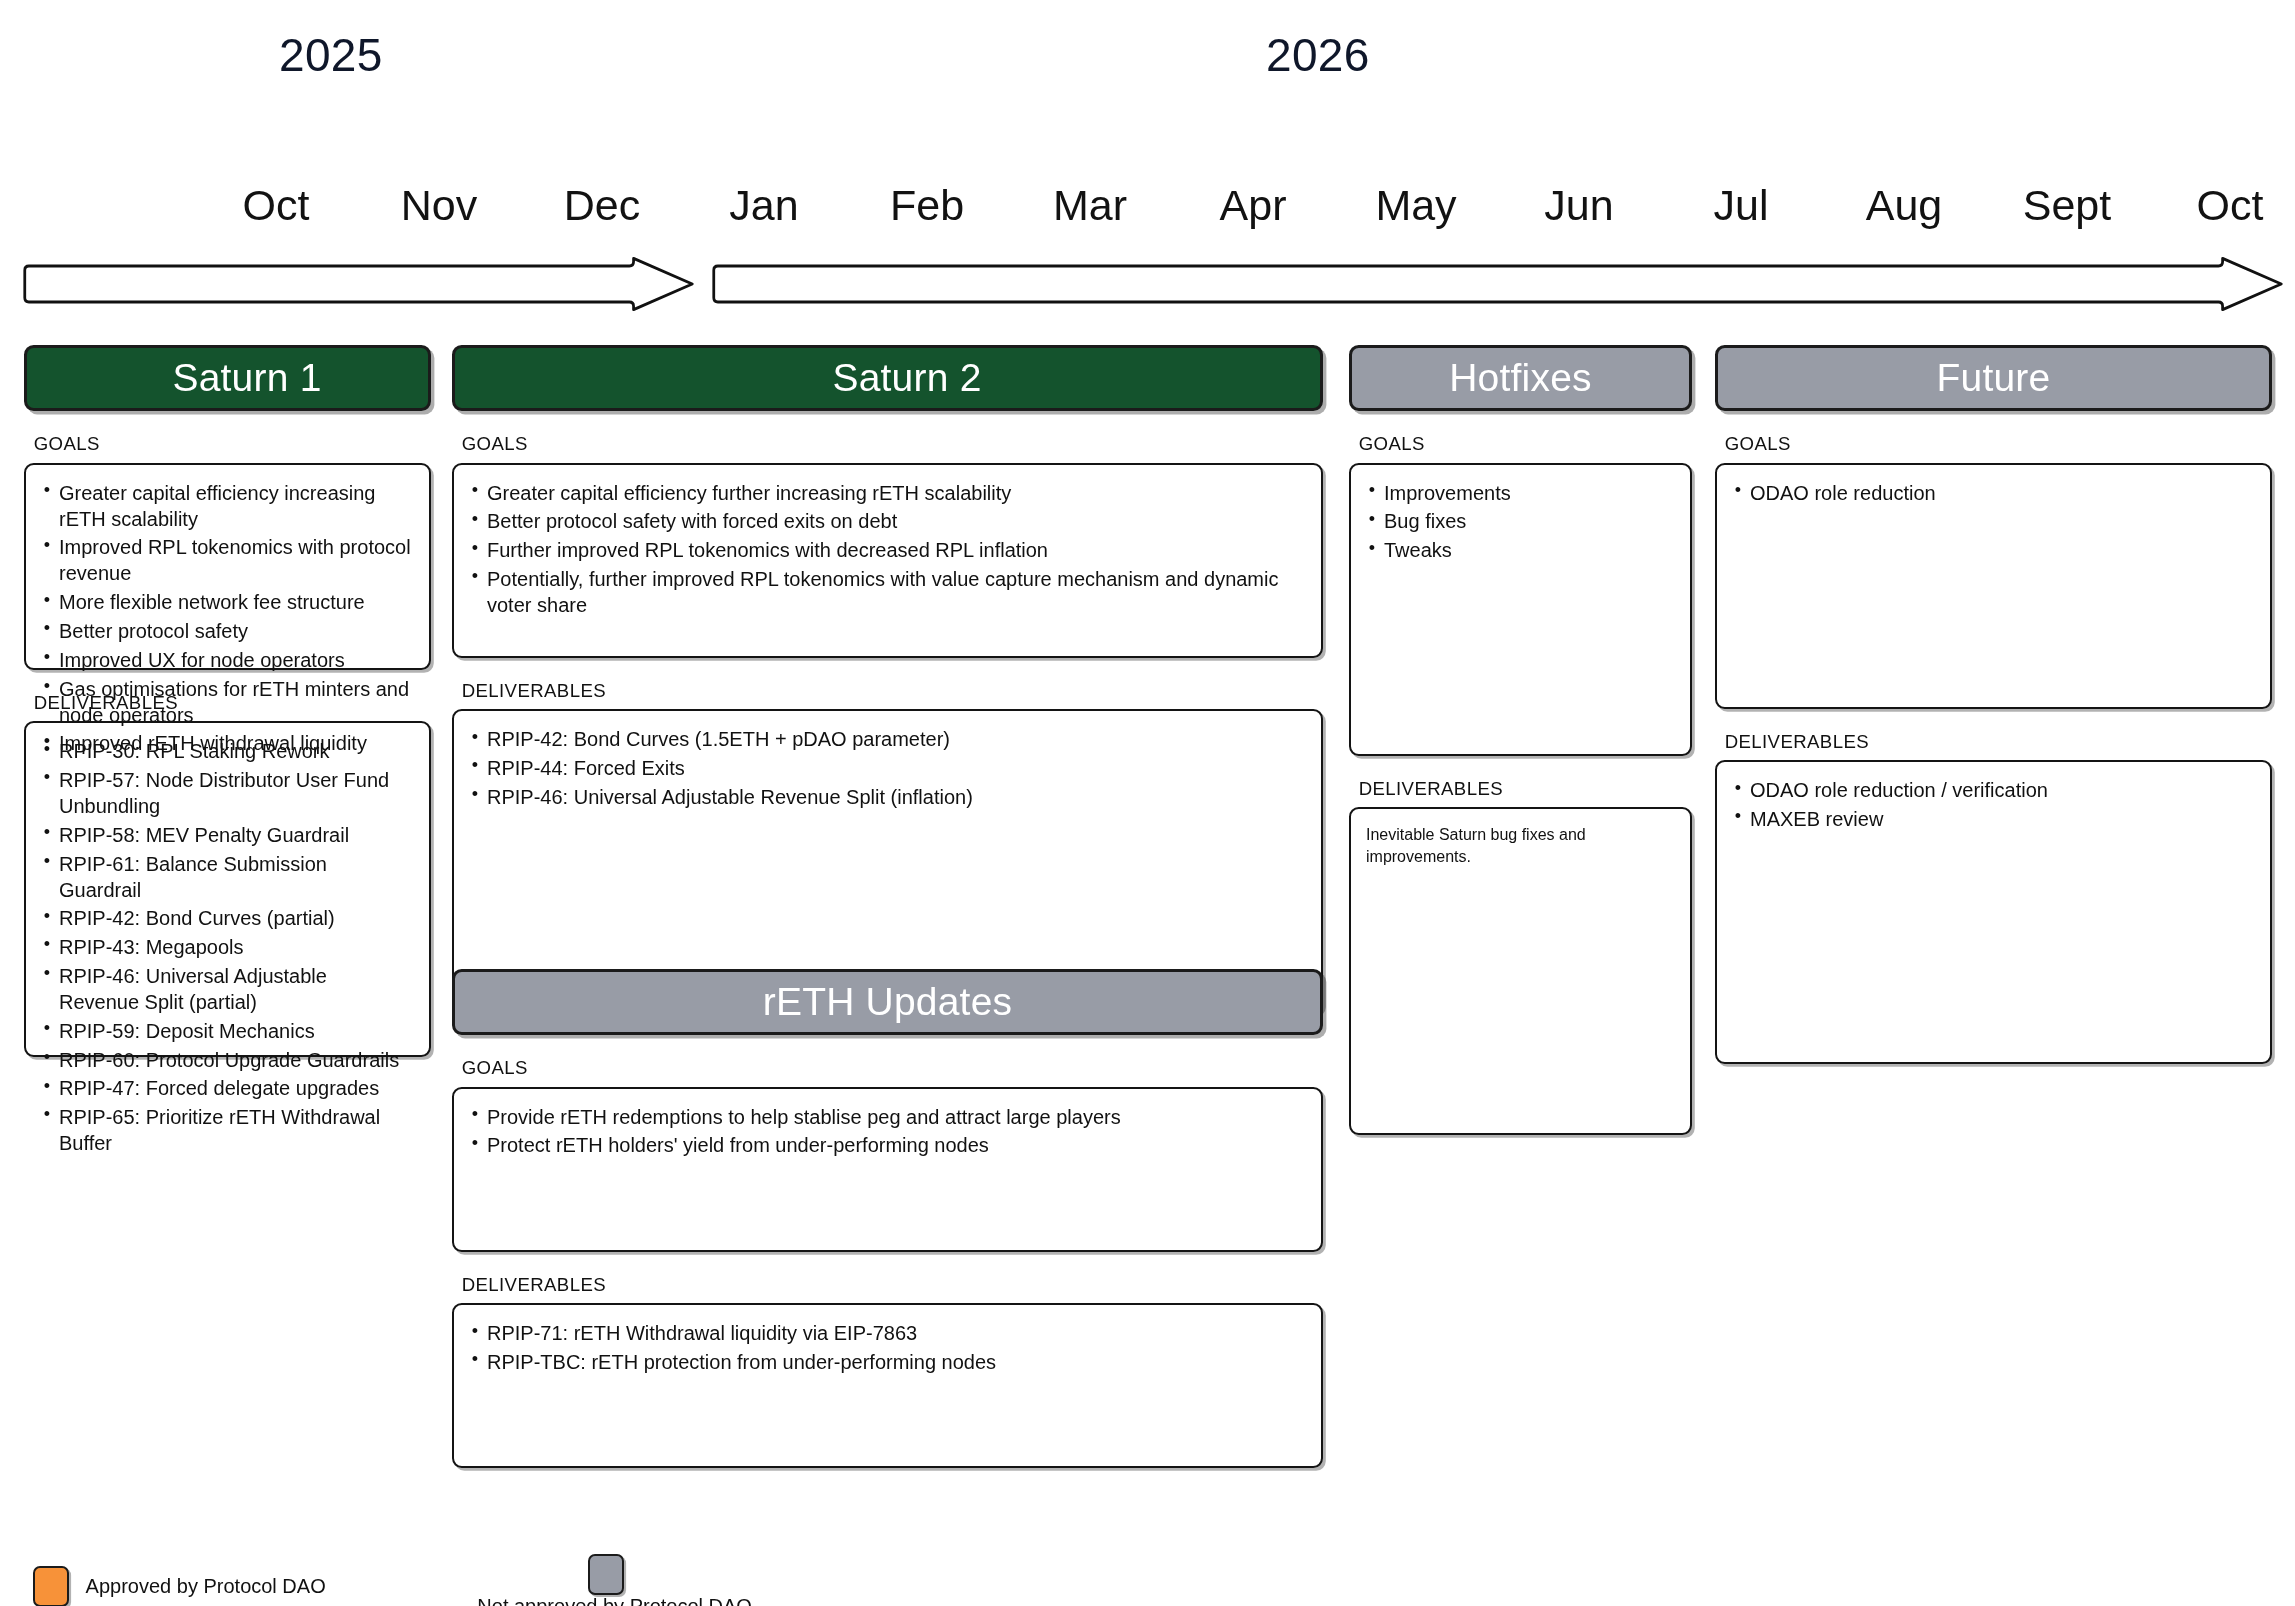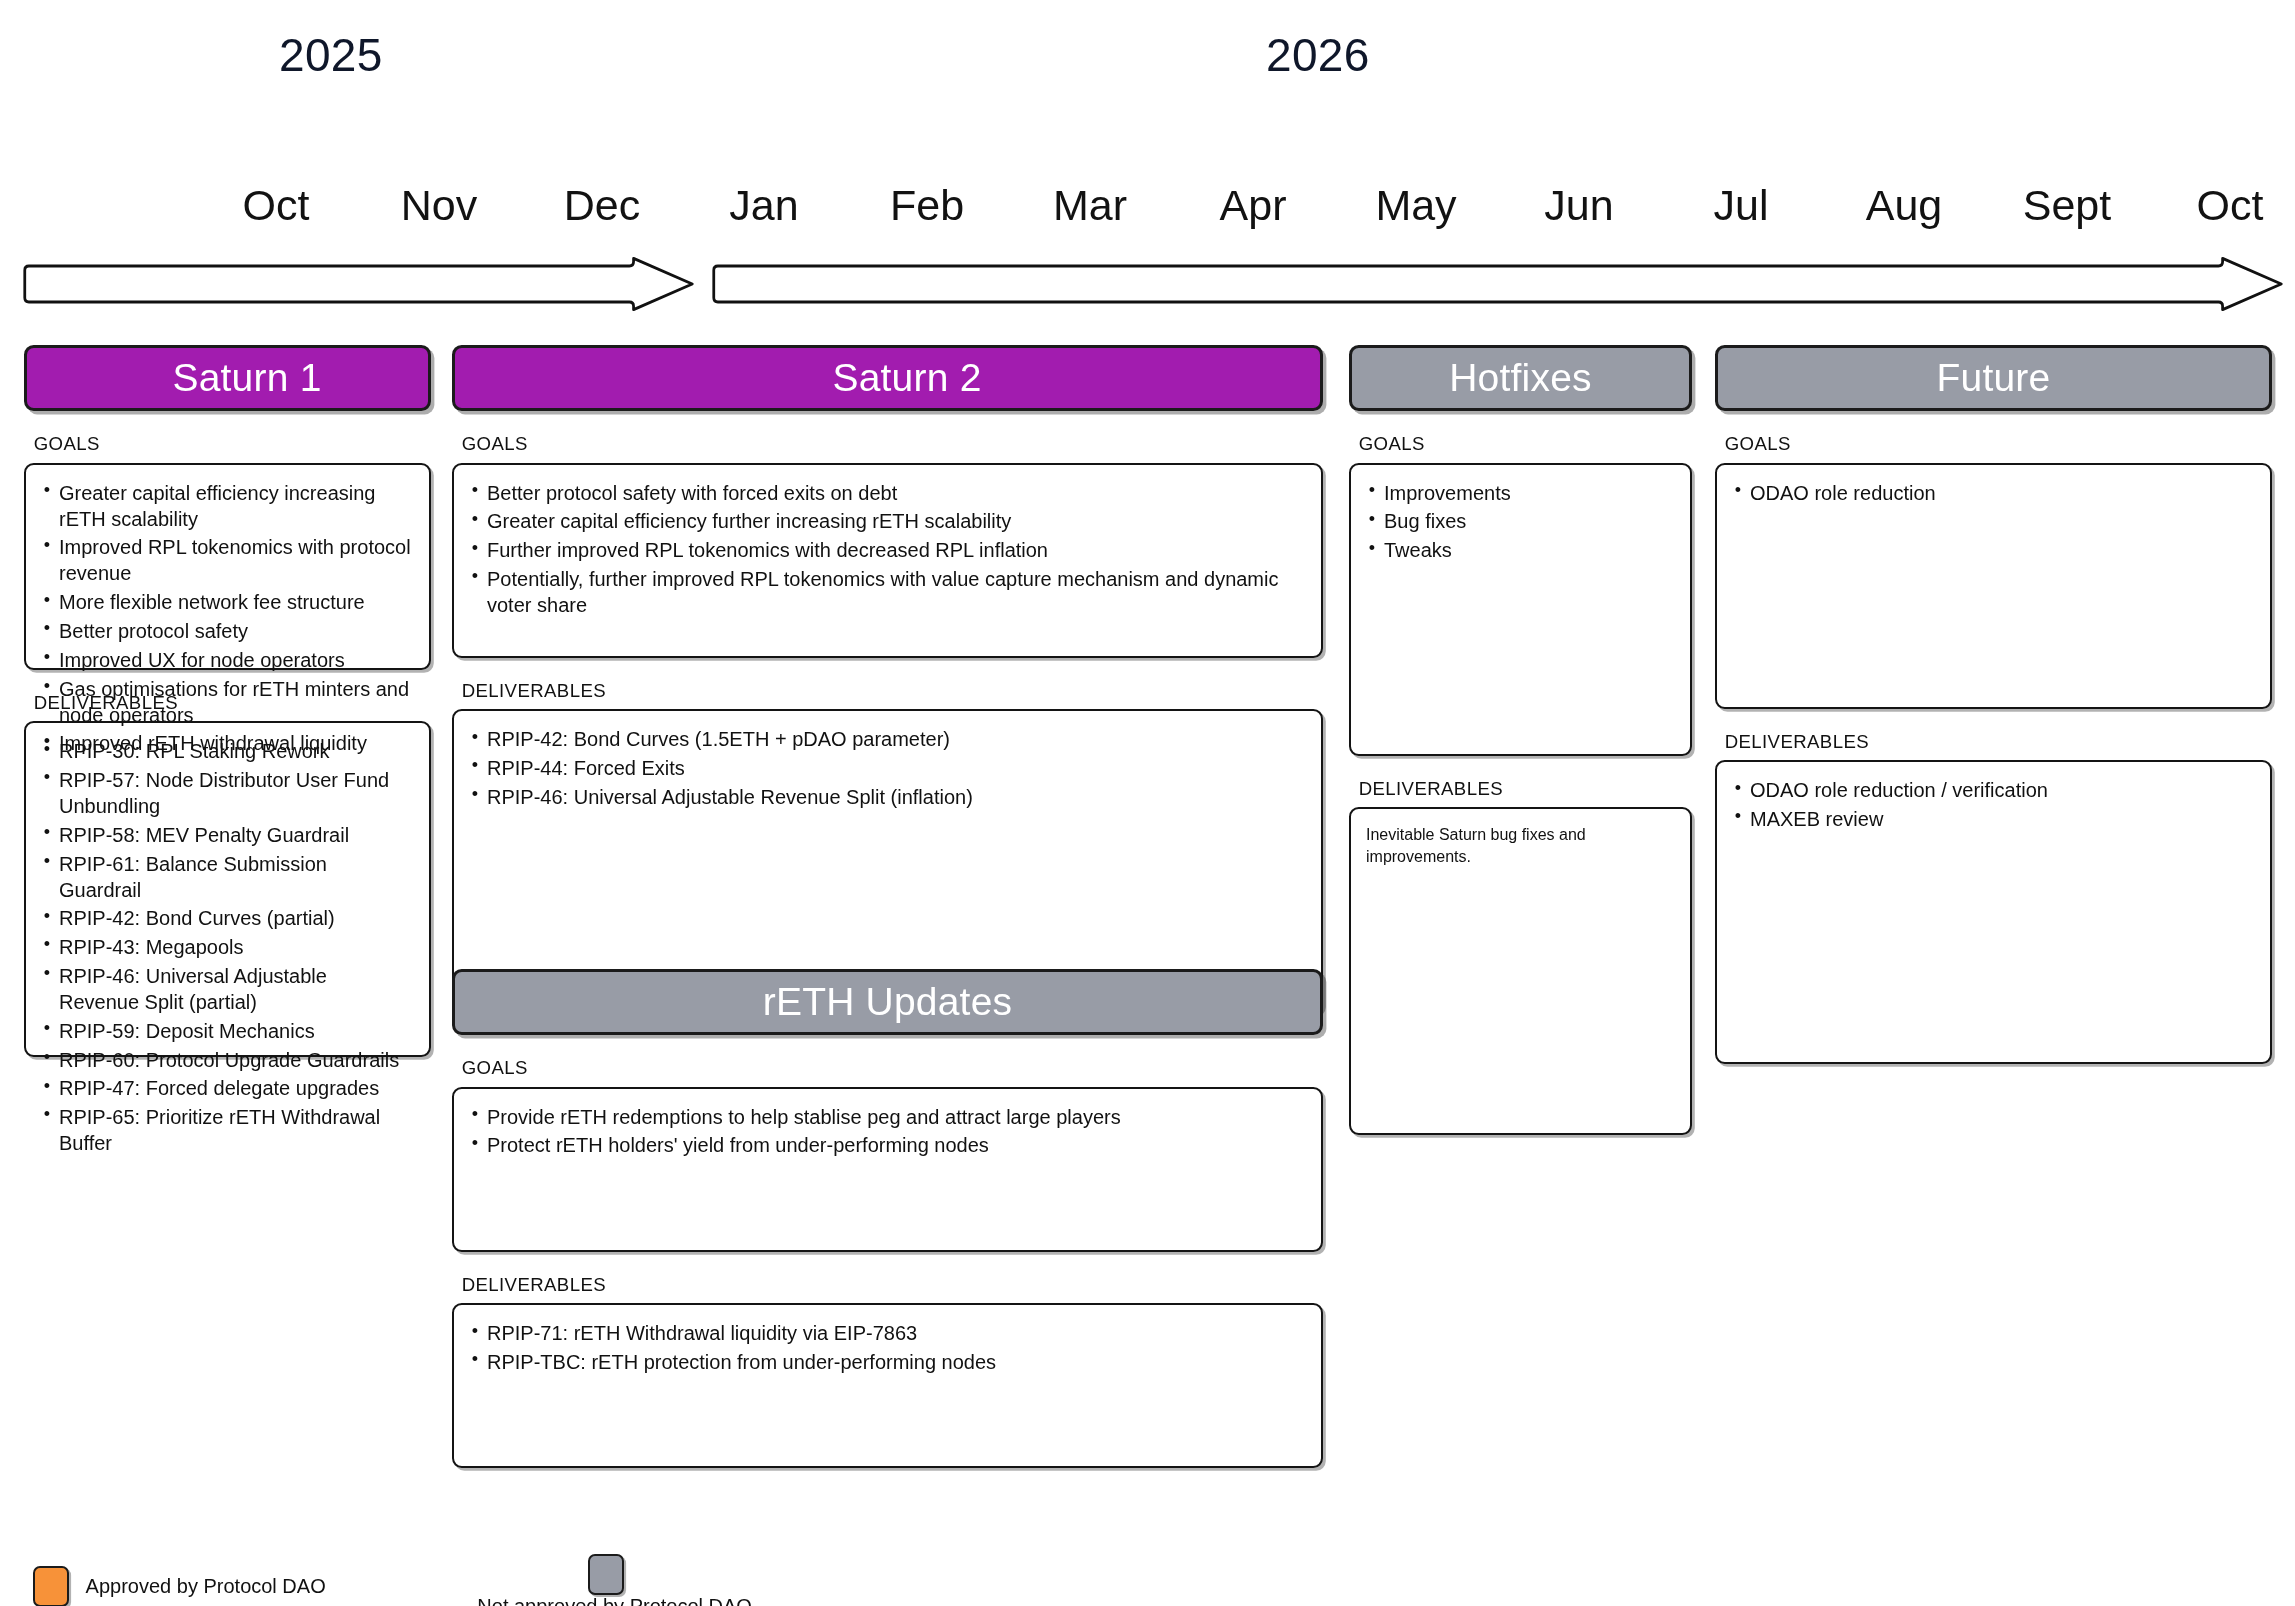--- a/index.html
+++ b/index.html
@@ -23,21 +23,21 @@
   #col-saturn1{left:24px;top:345px;width:407px;}
   #col-saturn2{left:452px;top:345px;width:871px;}
   #col-hotfixes{left:1349px;top:345px;width:343px;}
   #col-future{left:1715px;top:345px;width:557px;}
   #block-reth{position:absolute;left:452px;top:969px;width:871px;}
 
   .hdr{border:3.4px solid #1b1b1b;border-radius:9.7px;box-sizing:border-box;
        height:66px;display:flex;align-items:center;justify-content:center;
        color:#ffffff;font-size:39px;letter-spacing:0.2px;
        box-shadow:3.4px 3.4px 0 rgba(0,0,0,0.32);}
-  .hdr.orange{background:#a21caf;padding-left:39px;}
+  .hdr.orange{background:#14532d;padding-left:39px;}
   .hdr.gray{background:#989CA6;}
 
   .sect-label{font-size:18.6px;letter-spacing:0.4px;color:#111;
               margin:22px 0 7.6px 9.7px;}
   .box{border:2.8px solid #141414;border-radius:9.7px;box-sizing:border-box;
        background:#ffffff;padding:15px 18px 15px 15px;
        box-shadow:2.8px 2.8px 0 rgba(0,0,0,0.3);}
 
   ul.blist{list-style:none;margin:0;padding:0;}
   ul.blist li{position:relative;padding-left:18px;font-size:20px;
@@ -132,22 +132,22 @@
   </div>
 </div>
 
 <div class="col" id="col-saturn2">
   <div class="hdr orange">
     <span>Saturn 2</span>
   </div>
   <div class="sect-label">GOALS</div>
   <div class="box" id="s2-goals-box">
     <ul class="blist" id="s2-goals">
+        <li>Greater capital efficiency further increasing rETH scalability</li>
         <li>Better protocol safety with forced exits on debt</li>
-        <li>Greater capital efficiency further increasing rETH scalability</li>
         <li>Further improved RPL tokenomics with decreased RPL inflation</li>
         <li>Potentially, further improved RPL tokenomics with value capture mechanism and dynamic voter share</li>
       </ul>
   </div>
   <div class="sect-label">DELIVERABLES</div>
   <div class="box" id="s2-deliv-box">
     <ul class="blist" id="s2-deliv">
         <li>RPIP-42: Bond Curves (1.5ETH + pDAO parameter)</li>
         <li>RPIP-44: Forced Exits</li>
         <li>RPIP-46: Universal Adjustable Revenue Split (inflation)</li>

